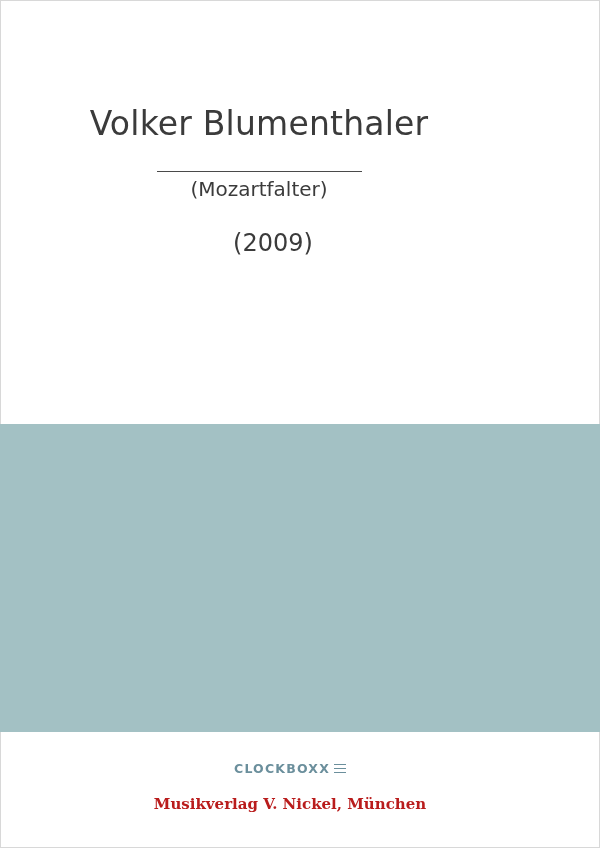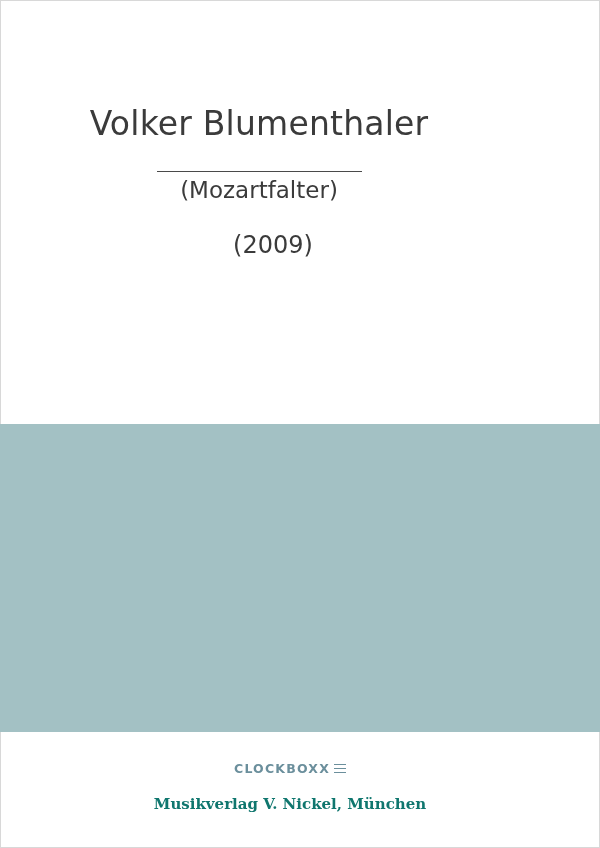--- a/index.html
+++ b/index.html
@@ -50,21 +50,21 @@
   }
   .work-title {
     margin-top: 22px;
     font-size: 31px;
     color: #333333;
     font-weight: 700;
     letter-spacing: 0.2px;
   }
   .subtitle {
     margin-top: 5px;
-    font-size: 23px;
+    font-size: 20px;
     color: #3b3b3b;
     font-weight: 400;
   }
   .instrumentation {
     margin-top: 13px;
     font-size: 21px;
     color: #333333;
     font-weight: 400;
   }
   .year {
@@ -115,21 +115,21 @@
     height: 1.6px;
     background: #6b8f9c;
   }
   .logo-mark i:nth-child(1) { top: 1px; }
   .logo-mark i:nth-child(2) { top: 5px; }
   .logo-mark i:nth-child(3) { top: 9px; }
   .publisher {
     margin-top: 18px;
     font-family: "DejaVu Serif", serif;
     font-size: 15px;
-    color: #0f766e;
+    color: #b91c1c;
     font-weight: 700;
   }
 </style>
 </head>
 <body>
 
 <div class="page">
 
   <div class="page-border"></div>
 

